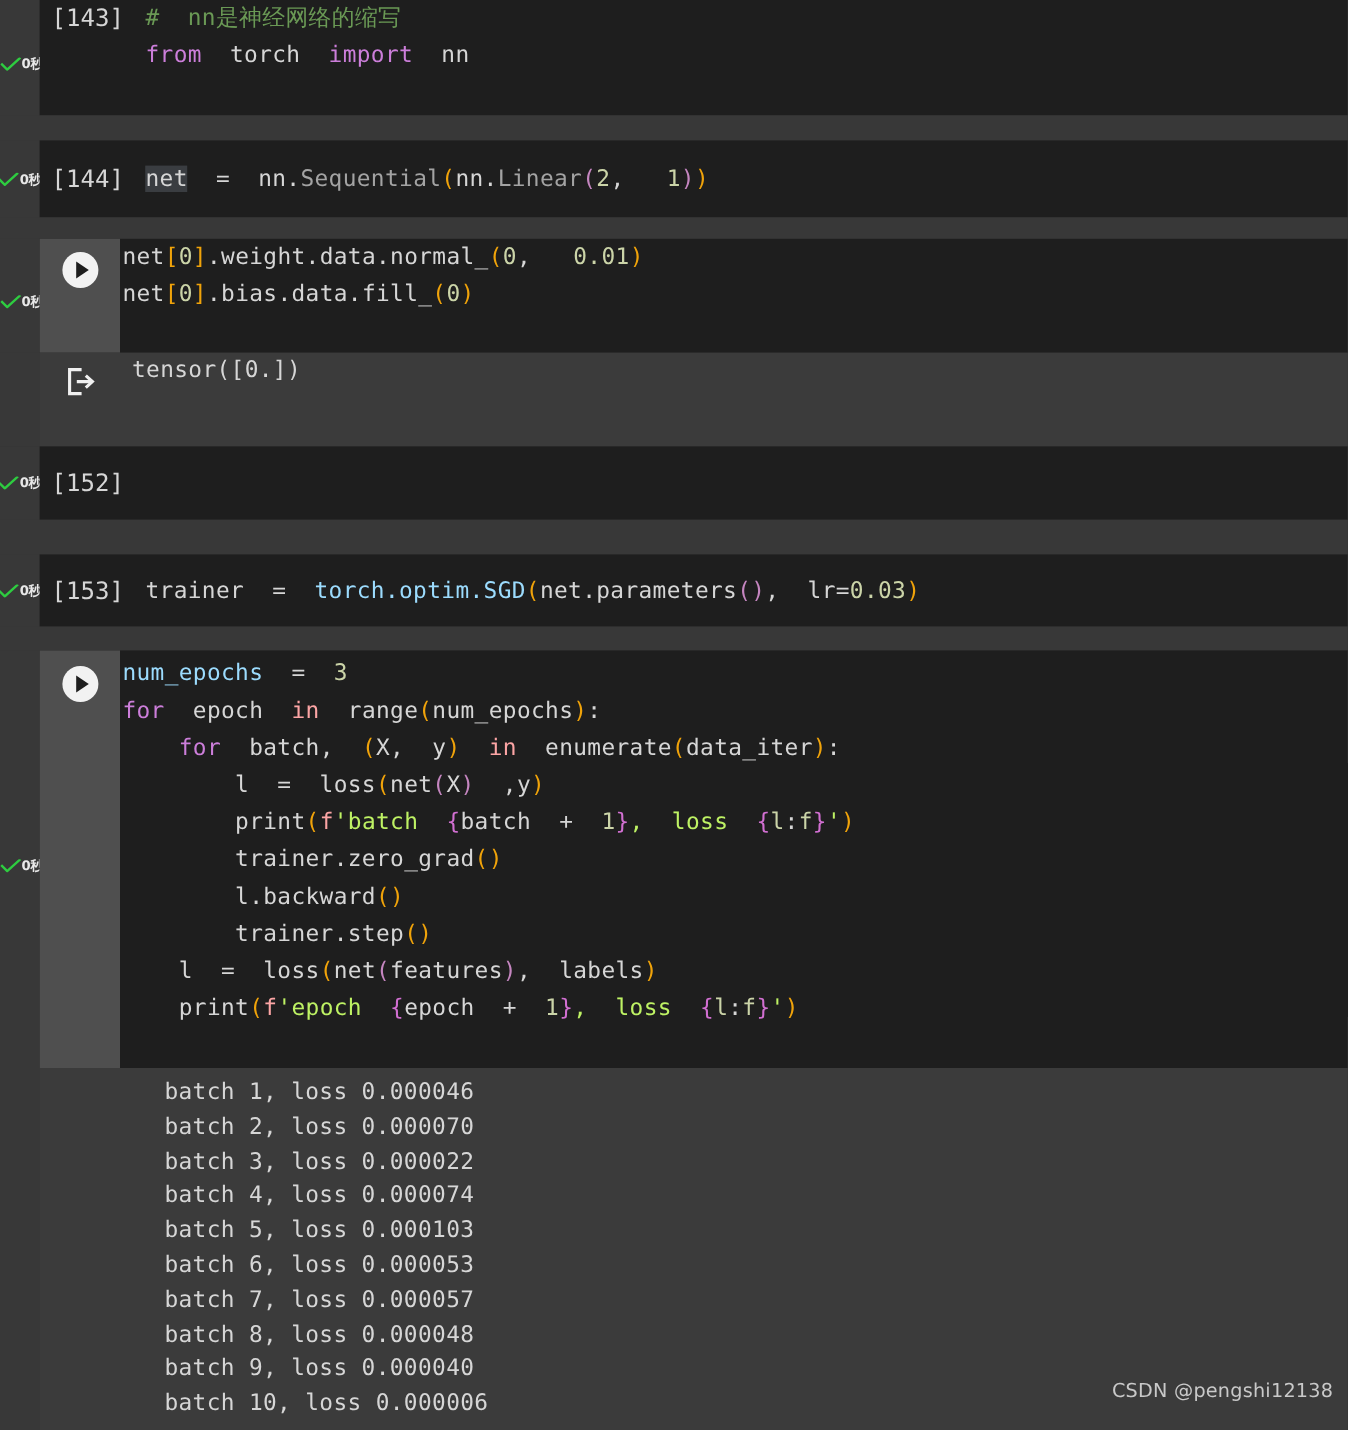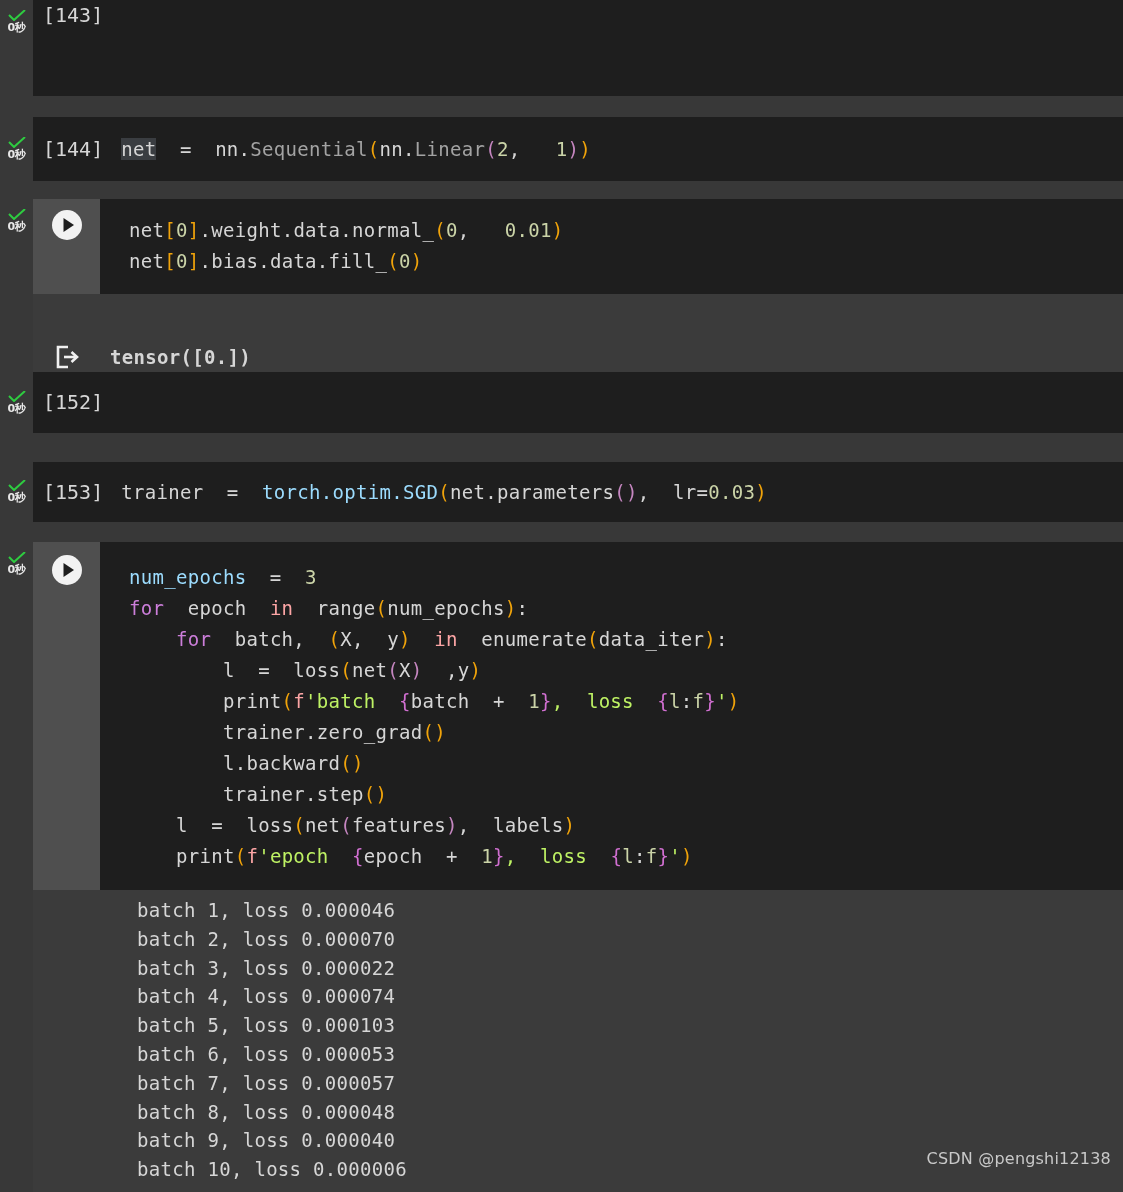--- a/index.html
+++ b/index.html
@@ -28,21 +28,21 @@
     width: 1123px;
     display: flex;
     align-items: stretch;
   }
 
   
   .status {
     width: 33px;
     flex: 0 0 33px;
     display: flex;
-    flex-direction: column;
+    flex-direction: row;
     align-items: center;
     justify-content: flex-start;
     padding-top: 10px;
     background: #383838;
     box-sizing: border-box;
   }
   .status.centered { justify-content: center; padding-top: 0; }
   .check-icon {
     display: block;
     width: 18px;
@@ -105,21 +105,21 @@
     flex: 1 1 auto;
     font-family: "DejaVu Sans Mono", monospace;
     font-size: 19px;
     line-height: 31px;
     color: #d6d6d6;
     white-space: pre;
     padding-left: 10px;
     padding-top: 0;
     letter-spacing: 0.3px;
   }
-  .source.padded { padding-left: 29px; margin-top: 16px; }
+  .source.padded { padding-left: 2px; }
 
   
   .tok-kw      { color: #cc7eda; }
   .tok-kw2     { color: #fca5a5; }
   .tok-comment { color: #6a9955; }
   .tok-plain   { color: #a3a3a3; }
   .tok-paren   { color: #f0a30a; }
   .tok-paren2  { color: #c586c0; }
   .tok-paren3  { color: #9cdcfe; }
   .tok-num     { color: #cbd4a8; }
@@ -137,22 +137,21 @@
   }
   .out-gutter {
     width: 33px;
     flex: 0 0 33px;
     background: #383838;
   }
   .out-body {
     flex: 1 1 auto;
     background: #3b3b3b;
     display: flex;
-    align-items: flex-end;
-    font-weight: bold;
+    align-items: flex-start;
   }
   .out-icon-wrap {
     flex: 0 0 67px;
     width: 67px;
     display: flex;
     justify-content: center;
     padding-top: 9px;
     box-sizing: border-box;
   }
   .out-icon { width: 30px; height: 30px; display: block; }
@@ -203,20 +202,22 @@
     <div class="status">
       <span class="check-icon">
         <svg width="18" height="11" viewBox="0 0 18 11">
             <path d="M1 5 L6 10 L17 0" stroke="#2ecc40" stroke-width="2" fill="none"></path>
           </svg>
       </span>
       <span class="elapsed">0秒</span>
     </div>
     <div class="code-body">
       <span class="exec-count">[143]</span>
+      <div class="source"><span class="tok-comment">#</span>  <span class="tok-comment">nn是神经网络的缩写</span>
+<span class="tok-kw">from</span>  torch  <span class="tok-kw">import</span>  nn</div>
     </div>
   </div>
 
   <div class="cell" style="top:117px;height:64px;">
     <div class="status centered">
       <span class="check-icon">
         <svg width="18" height="11" viewBox="0 0 18 11">
             <path d="M1 5 L6 10 L17 0" stroke="#2ecc40" stroke-width="2" fill="none"></path>
           </svg>
       </span>

